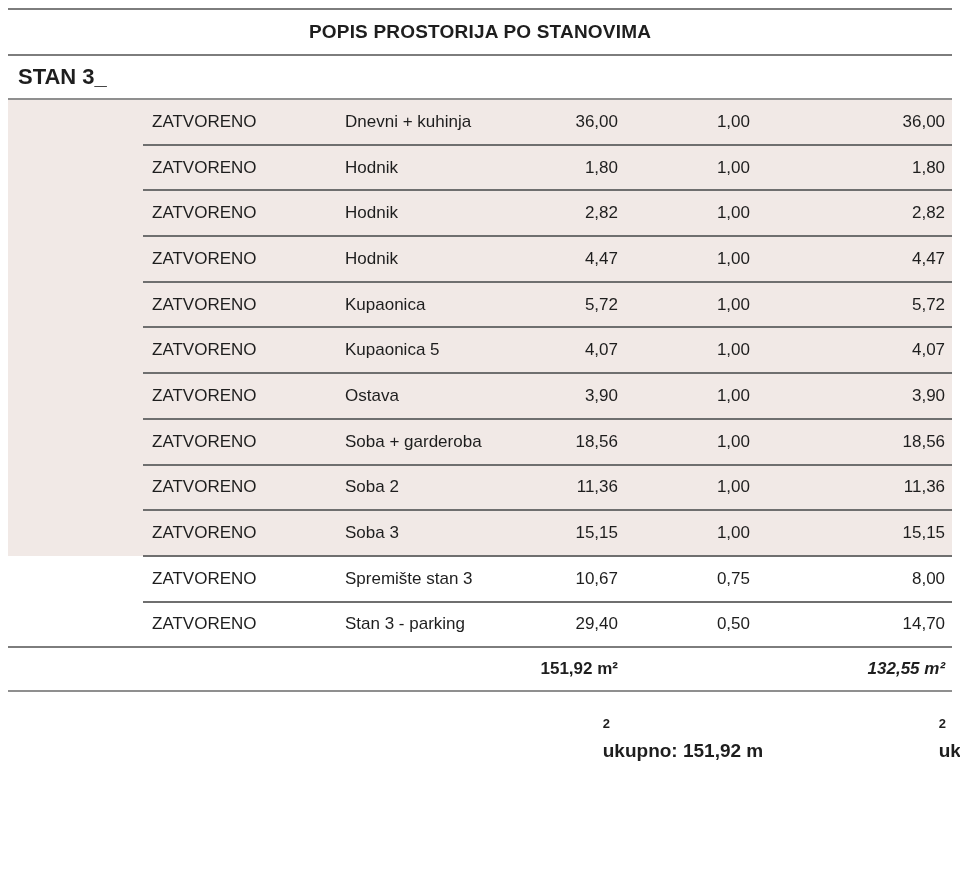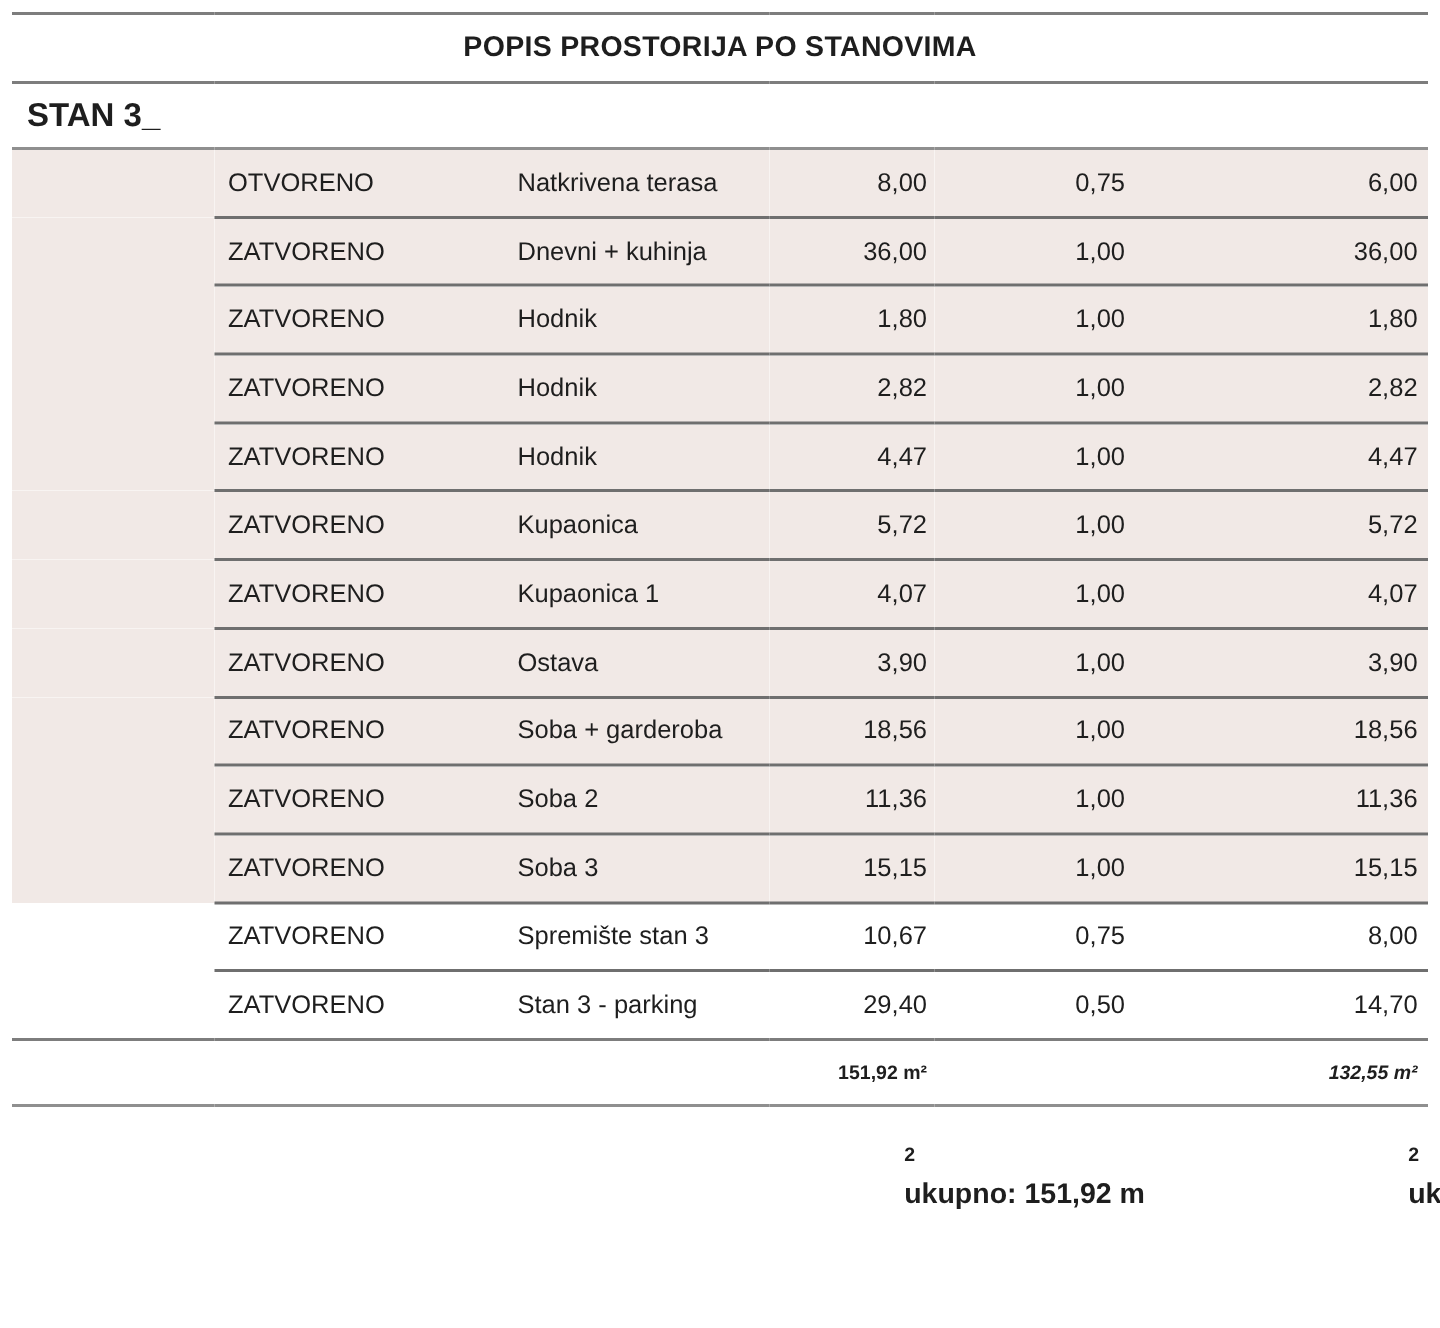--- a/index.html
+++ b/index.html
@@ -50,21 +50,21 @@
   #data-rows tr.hl td{background:var(--hl);}
   #data-rows td.tip{padding-left:9px;}
   #data-rows td.prostor{padding-left:7px;}
   #data-rows td.num{text-align:right;padding-right:5px;}
   #data-rows td.koef{text-align:right;padding-right:38px;}
   #data-rows td.num2{text-align:right;padding-right:7px;}
   #data-rows td:not(.band){border-bottom:2px solid var(--sep);}
   #data-rows tr.last td{border-bottom:2px solid var(--outer-line);}
   
   .totals-row td{
-    height:44px;font-size:13px;font-weight:bold;vertical-align:middle;
+    height:44px;font-size:17px;font-weight:bold;vertical-align:middle;
     border-bottom:2px solid var(--light-line);
   }
   .totals-row td.num{text-align:right;padding-right:5px;}
   .totals-row td.num2{text-align:right;padding-right:7px;font-style:italic;}
   
   .footer{position:relative;height:62px;}
   .footer span{
     position:absolute;top:24px;
     font-size:19px;font-weight:bold;white-space:nowrap;
   }
@@ -91,28 +91,20 @@
       </tr>
     </thead>
     <tbody>
       <tr class="section-row">
         <td colspan="6">STAN 3_</td>
       </tr>
     </tbody>
     <tbody id="data-rows">
         <tr class="hl">
     <td class="band"></td>
-    <td class="tip">OTVORENO</td>
-    <td class="prostor">Natkrivena terasa</td>
-    <td class="num">8,00</td>
-    <td class="koef">0,75</td>
-    <td class="num2">6,00</td>
-  </tr>
-        <tr class="hl">
-    <td class="band"></td>
     <td class="tip">ZATVORENO</td>
     <td class="prostor">Dnevni + kuhinja</td>
     <td class="num">36,00</td>
     <td class="koef">1,00</td>
     <td class="num2">36,00</td>
   </tr>
         <tr class="hl">
     <td class="band"></td>
     <td class="tip">ZATVORENO</td>
     <td class="prostor">Hodnik</td>
@@ -140,21 +132,21 @@
     <td class="band"></td>
     <td class="tip">ZATVORENO</td>
     <td class="prostor">Kupaonica</td>
     <td class="num">5,72</td>
     <td class="koef">1,00</td>
     <td class="num2">5,72</td>
   </tr>
         <tr class="hl">
     <td class="band"></td>
     <td class="tip">ZATVORENO</td>
-    <td class="prostor">Kupaonica 1</td>
+    <td class="prostor">Kupaonica 5</td>
     <td class="num">4,07</td>
     <td class="koef">1,00</td>
     <td class="num2">4,07</td>
   </tr>
         <tr class="hl">
     <td class="band"></td>
     <td class="tip">ZATVORENO</td>
     <td class="prostor">Ostava</td>
     <td class="num">3,90</td>
     <td class="koef">1,00</td>

